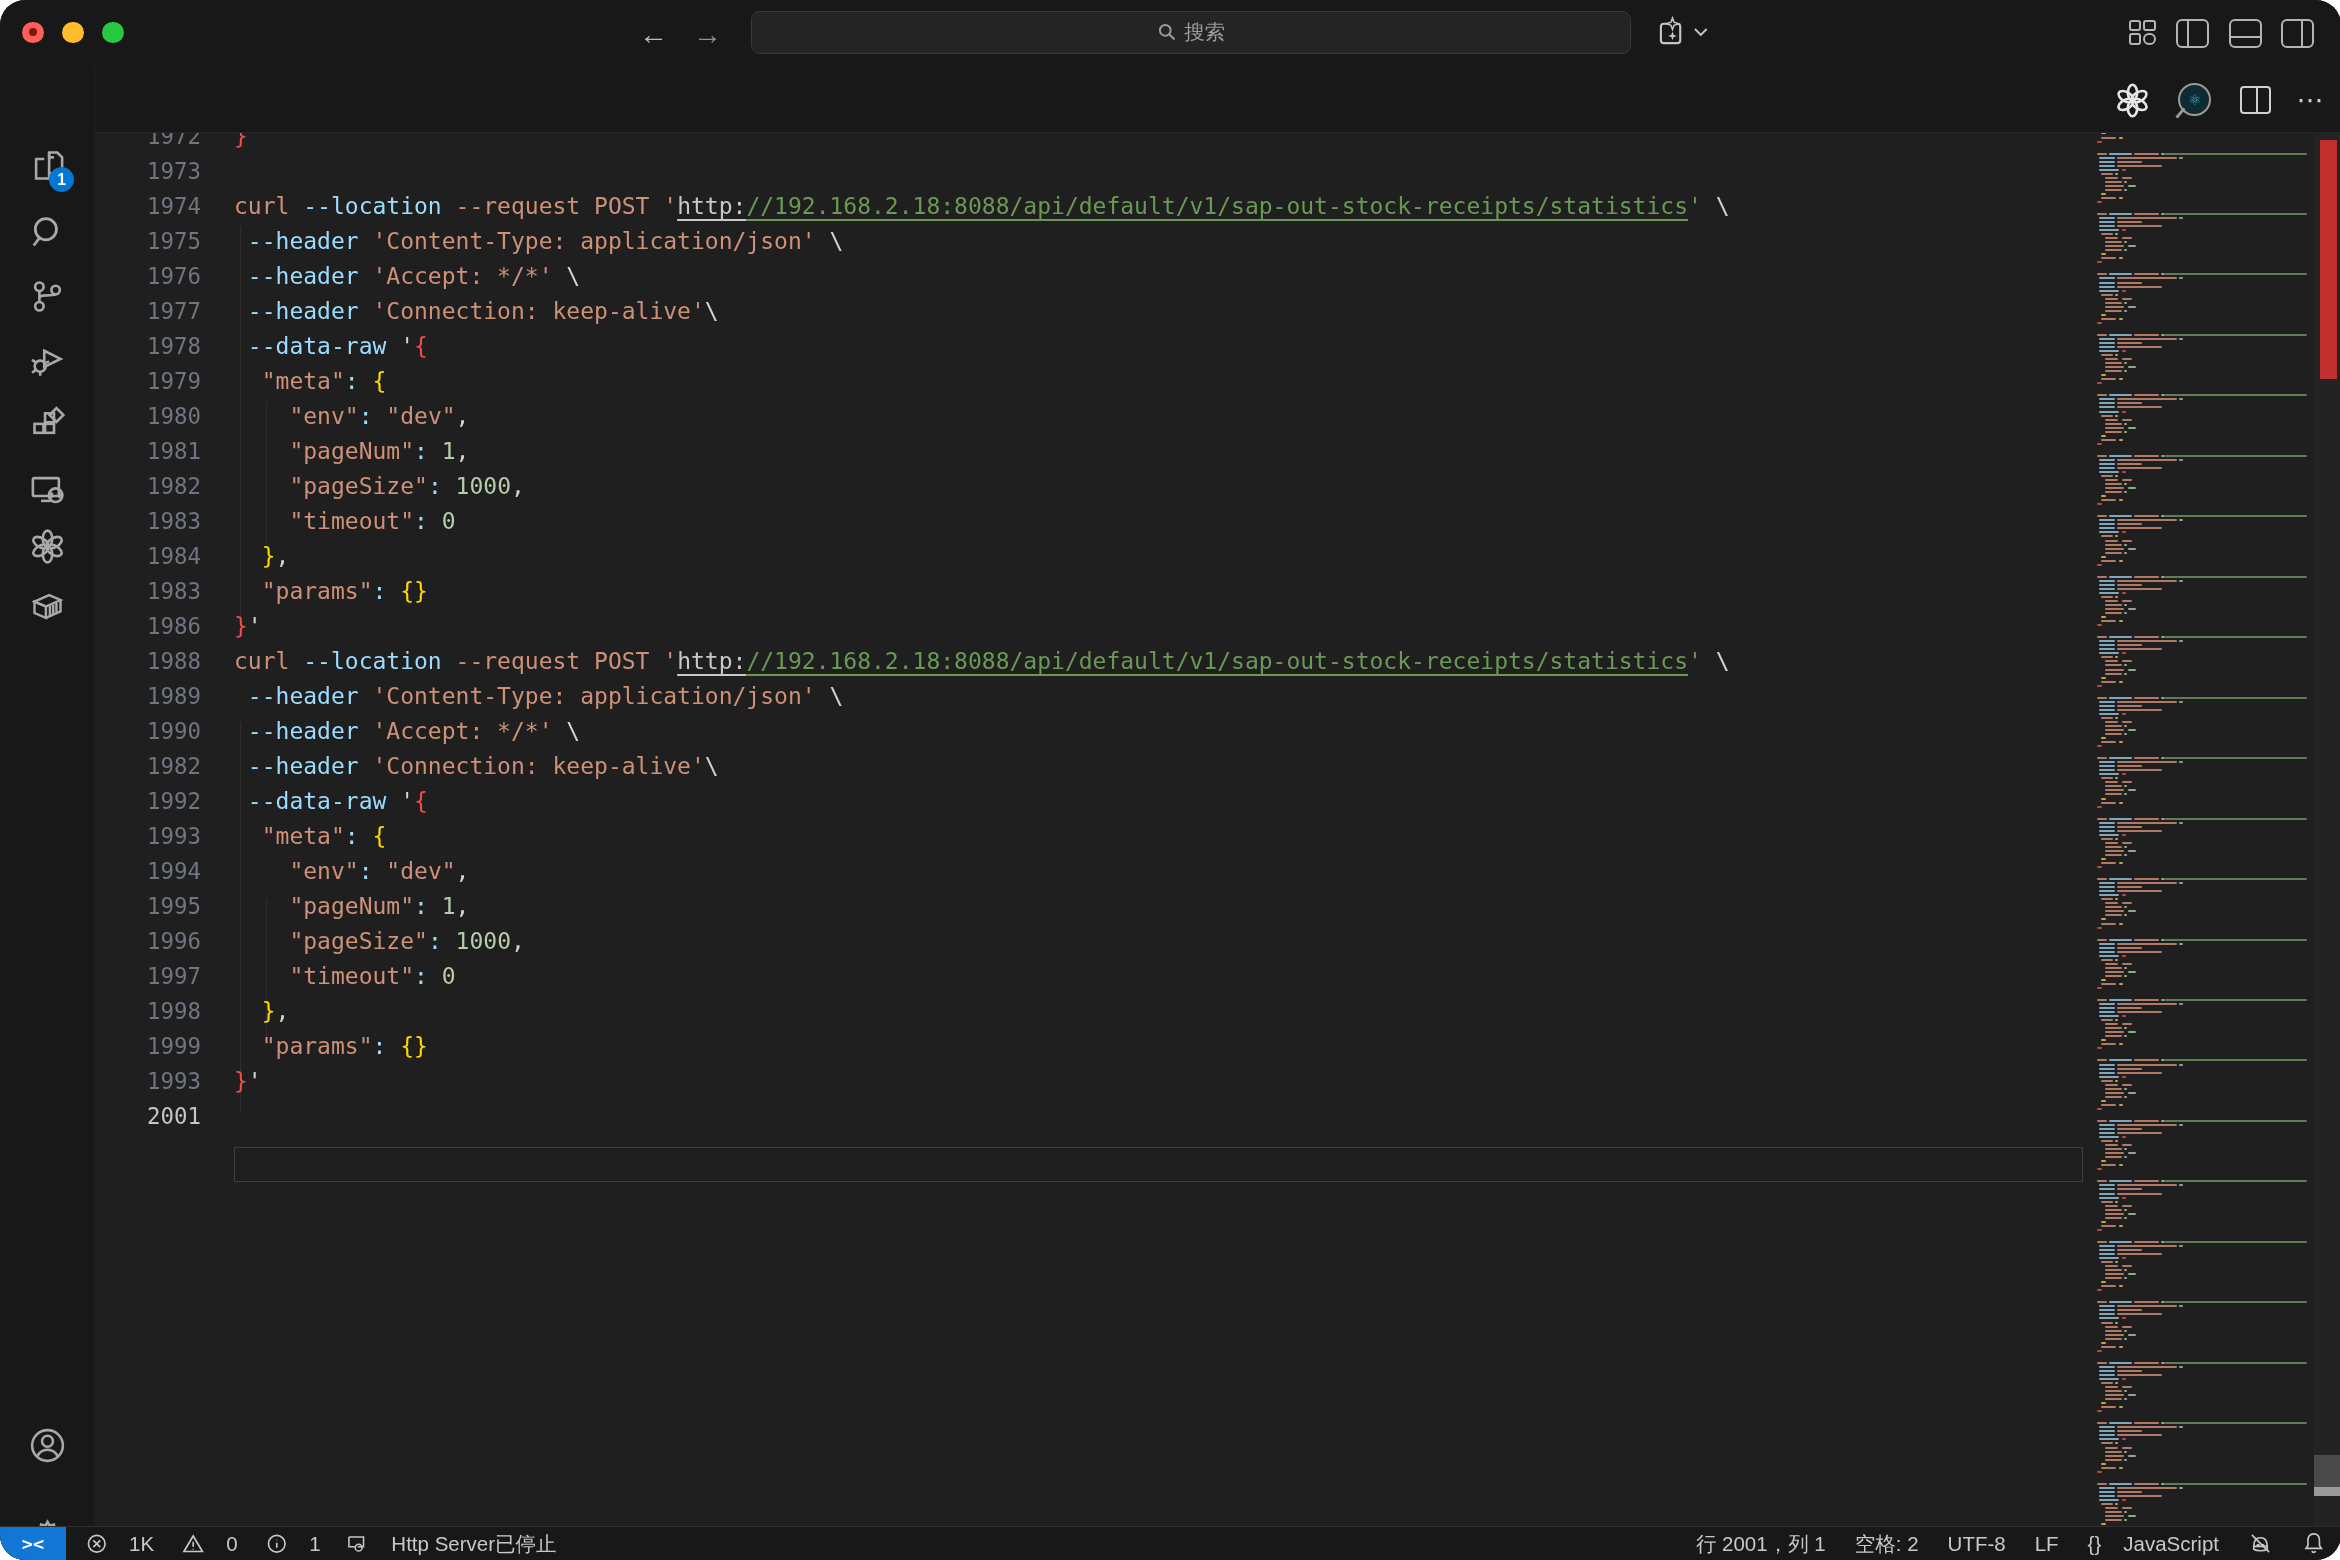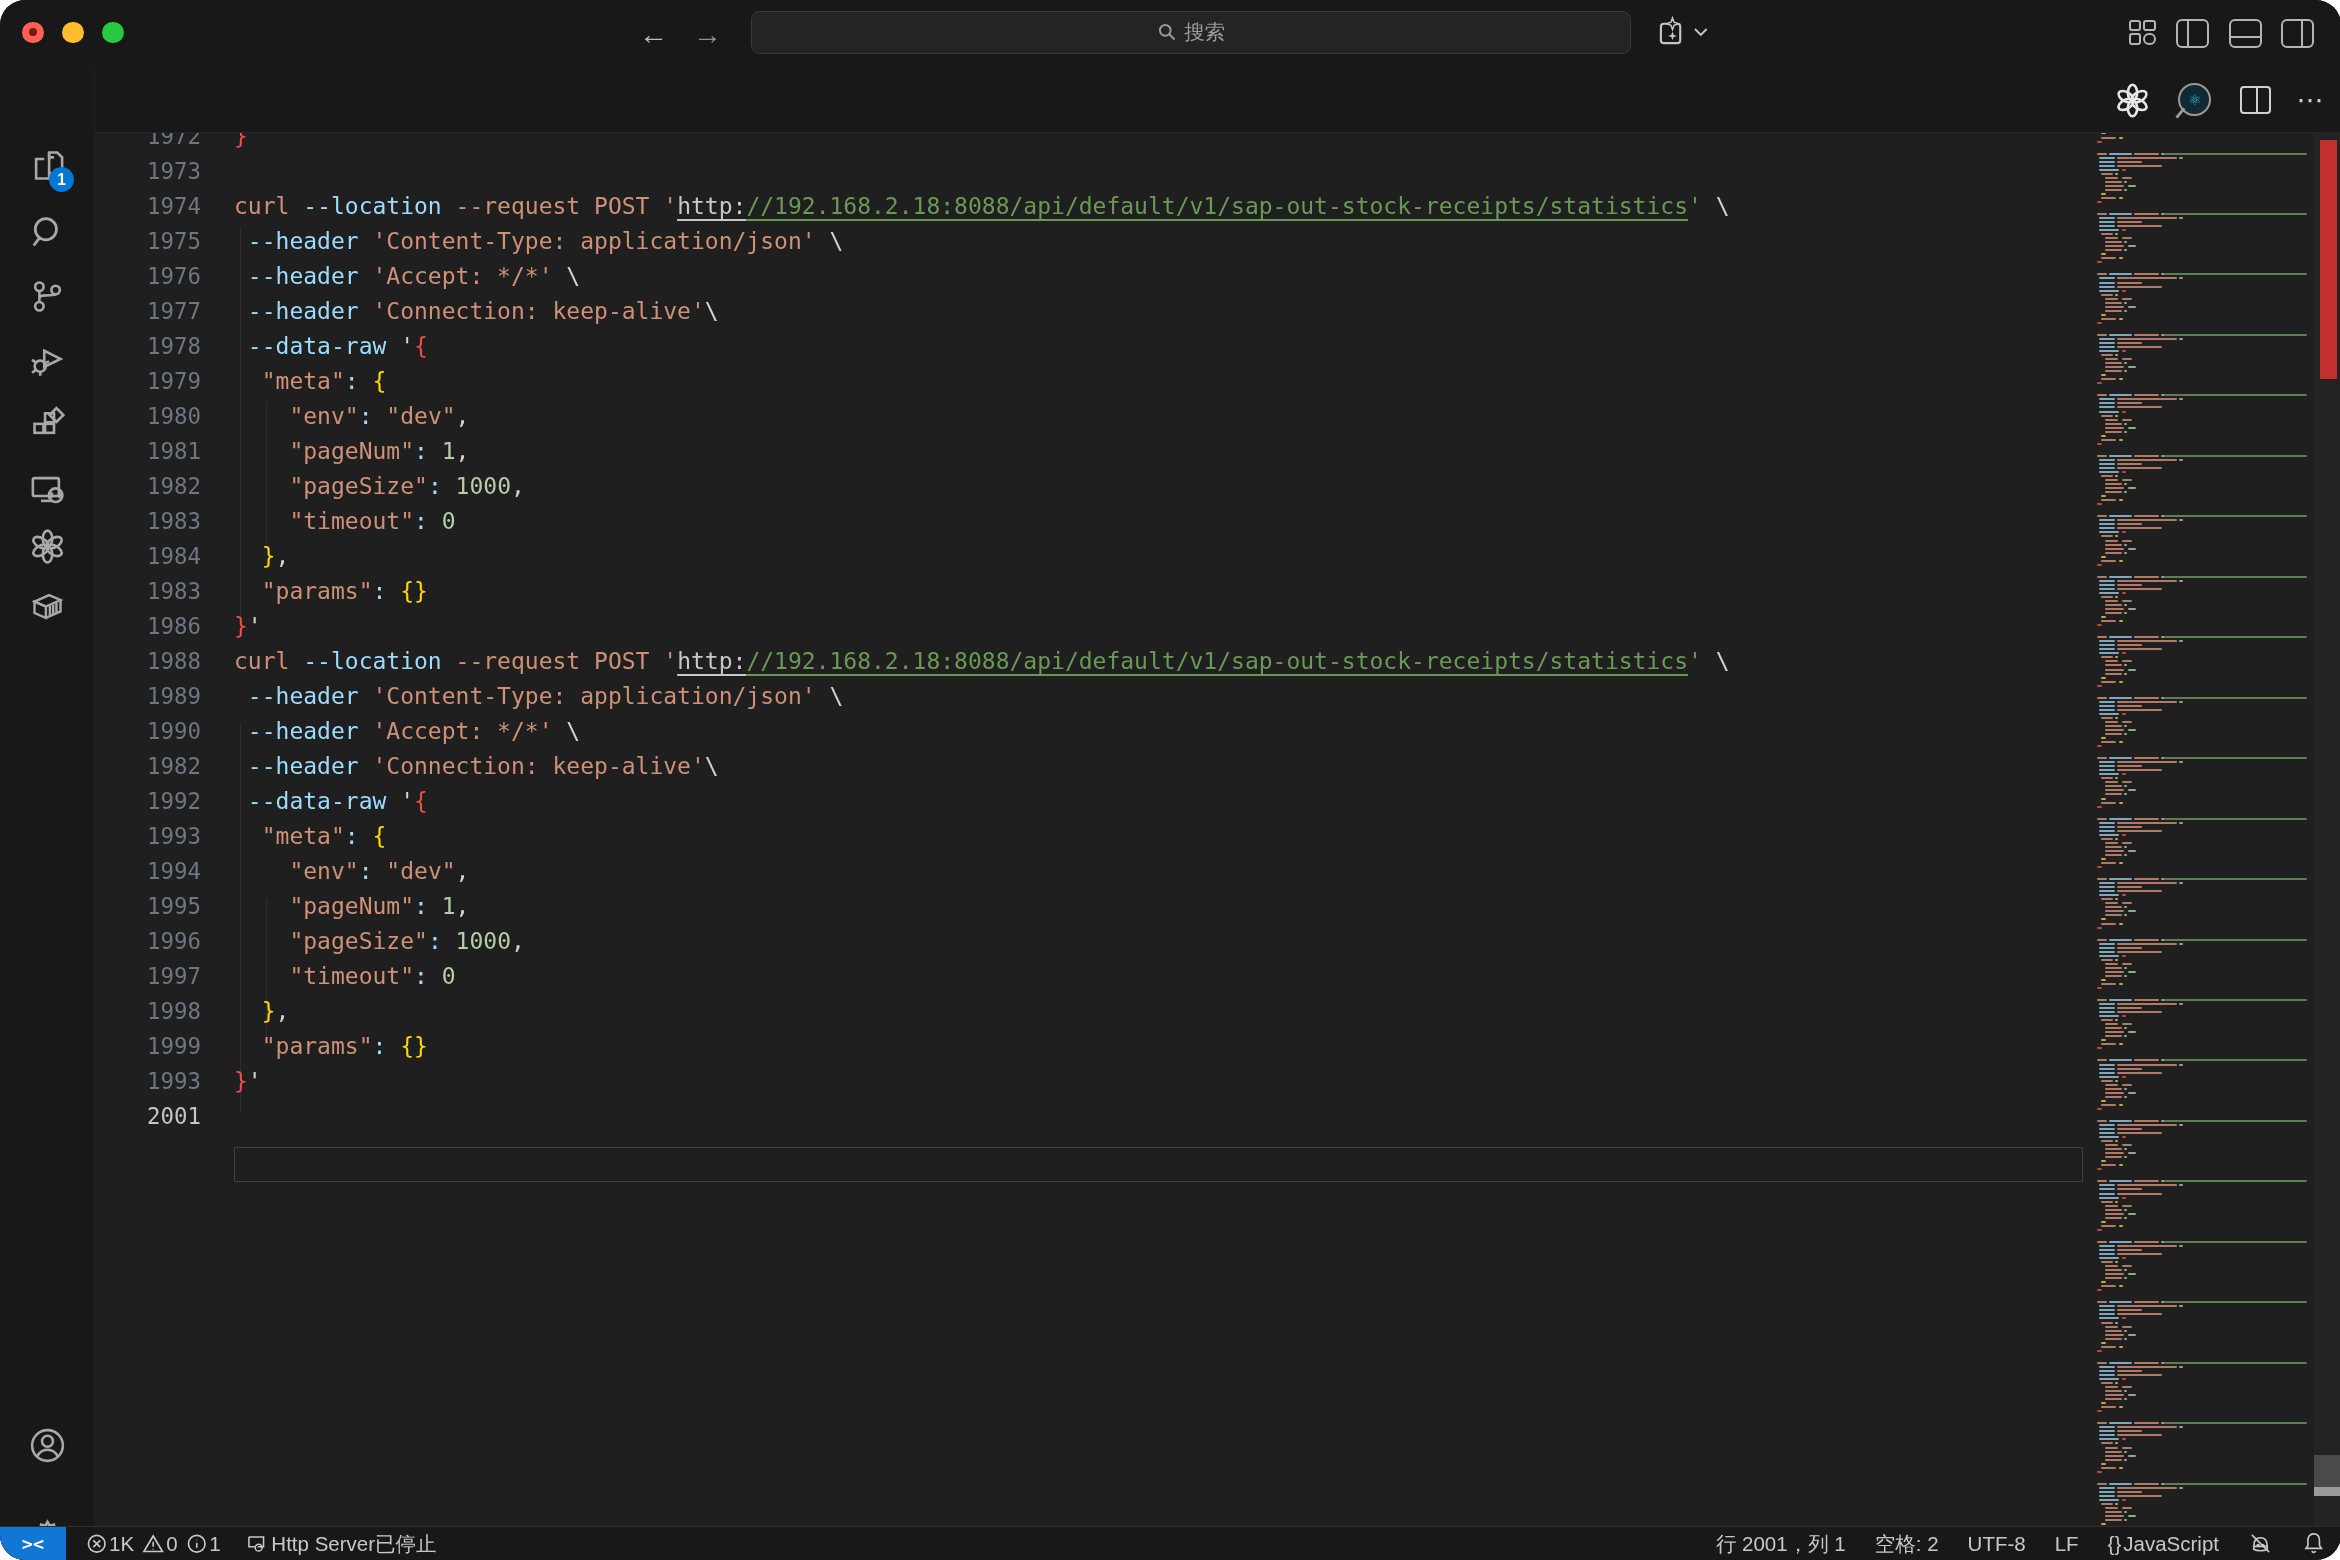--- a/index.html
+++ b/index.html
@@ -66,21 +66,21 @@
   .ovr-red{position:absolute;left:5.9px;top:6.8px;width:17.6px;height:239px;background:#c22f2f;}
   .sb-slider{position:absolute;left:0;top:1322px;width:27px;height:40px;background:#4a4a4a;}
   .sb-bright{position:absolute;left:0;top:1354px;width:27px;height:8.8px;background:#9a9a9a;}
   
   .statusbar{position:absolute;left:0;bottom:0;width:2341px;height:33px;background:#181818;border-top:1px solid #2e2e2e;
              display:flex;align-items:center;font-size:20.5px;color:#c8c8c8;}
   .remote-badge{width:66px;height:33px;background:#1277d4;color:#fff;display:flex;align-items:center;justify-content:center;
                 font-family:"DejaVu Sans Mono",monospace;font-size:18.5px;font-weight:bold;flex:none;}
   .sb-left{display:flex;align-items:center;gap:9.8px;margin-left:19.5px;}
   .sb-right{margin-left:auto;display:flex;align-items:center;gap:29px;margin-right:15.6px;}
-  .sb-item{display:flex;align-items:center;gap:2px;text-align:right;}
+  .sb-item{display:flex;align-items:center;gap:22px;text-align:right;}
   svg{display:block;}
 </style>
 </head>
 <body>
 
 <div class="window">
 
   <div class="titlebar">
     <div class="tl red"></div>
     <div class="tl yellow"></div>

